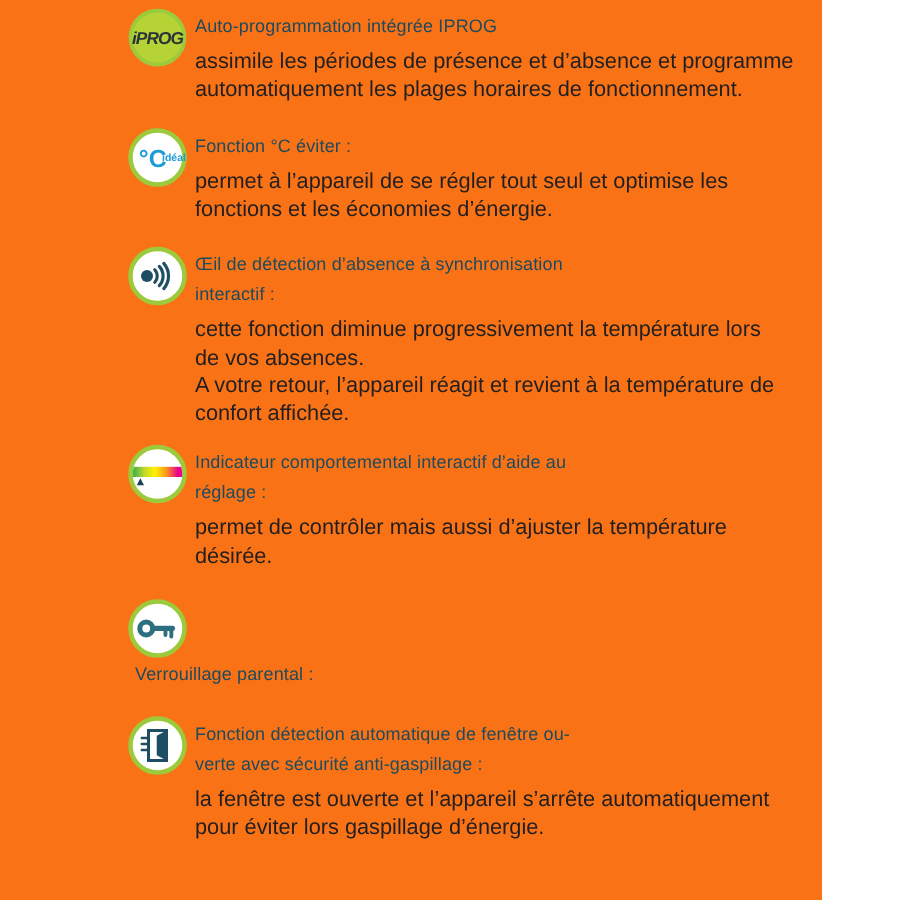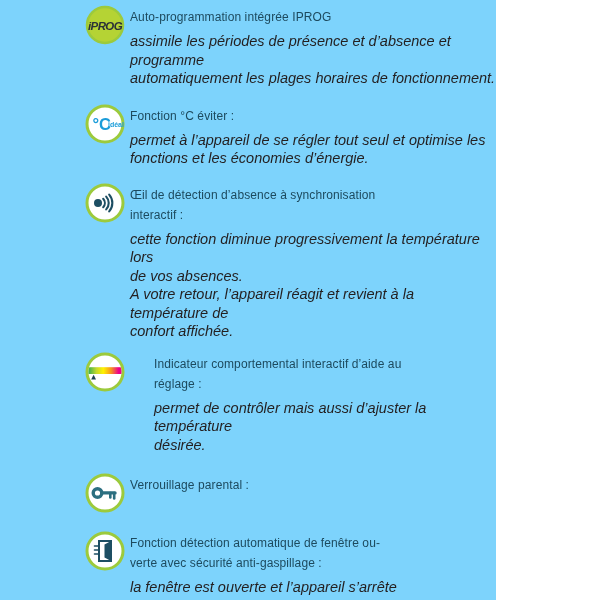--- a/index.html
+++ b/index.html
@@ -1,50 +1,49 @@
 <!DOCTYPE html>
 <html style="--heading: #1d4a5e; --body: #231f20; --ring: #9cca3c; --iprog_fill: #b5d334; --iprog_text: #2b3138; --blue: #1b9cd9; --glyph: #1d4e63; --key: #2c6f80; --pointer: #1d3f52; --grad1: #2fac4e; --grad2: #c5d92d; --grad3: #fff200; --grad4: #f7941d; --grad5: #ec008c;"><head>
 <meta charset="utf-8">
 <style>
   html,body { margin:0; padding:0; background:#ffffff; }
   .page {
     position:relative;
-    width:496px; height:600px;
-    background:#7dd3fc;
+    width:548px; height:600px;
+    background:#f97316;
     box-sizing:border-box;
     padding:7px 0 0 85px;
     font-family:"Liberation Sans", sans-serif;
     overflow:hidden;
   }
   .feature { display:flex; align-items:flex-start; }
   .feature.s1 { margin-bottom:18px; }
   .feature.s2 { margin-bottom:17px; }
   .feature.s3 { margin-bottom:13px; }
-  .feature.s4 { margin-bottom:21px;gap:24px; }
-  .feature.s5 { margin-bottom:20px; }
+  .feature.s4 { margin-bottom:21px; }
+  .feature.s5 { margin-bottom:20px;flex-direction:column; }
   .feature.s6 { margin-bottom:0; }
   .icon-wrap { width:40px; height:40px; flex:0 0 40px; margin-top:-2px; }
   .icon-wrap svg { display:block; width:40px; height:40px; }
   .text { padding-left:5px; max-width:445px; }
   .title {
     margin:0;
     font-weight:normal;
     font-size:12px;
     line-height:20px;
     letter-spacing:0.1px;
     color:var(--heading);
     white-space:pre-line;
   }
   .desc {
     margin:5px 0 0 0;
     font-size:14.5px;
     line-height:18.5px;
     color:var(--body);
     white-space:pre-line;
-    font-style:italic;
   }
   .ring { fill:#ffffff; stroke:var(--ring); stroke-width:3; }
 </style>
 </head>
 <body>
 
 <div class="page">
 
   <section class="feature s1">
     <div class="icon-wrap">

